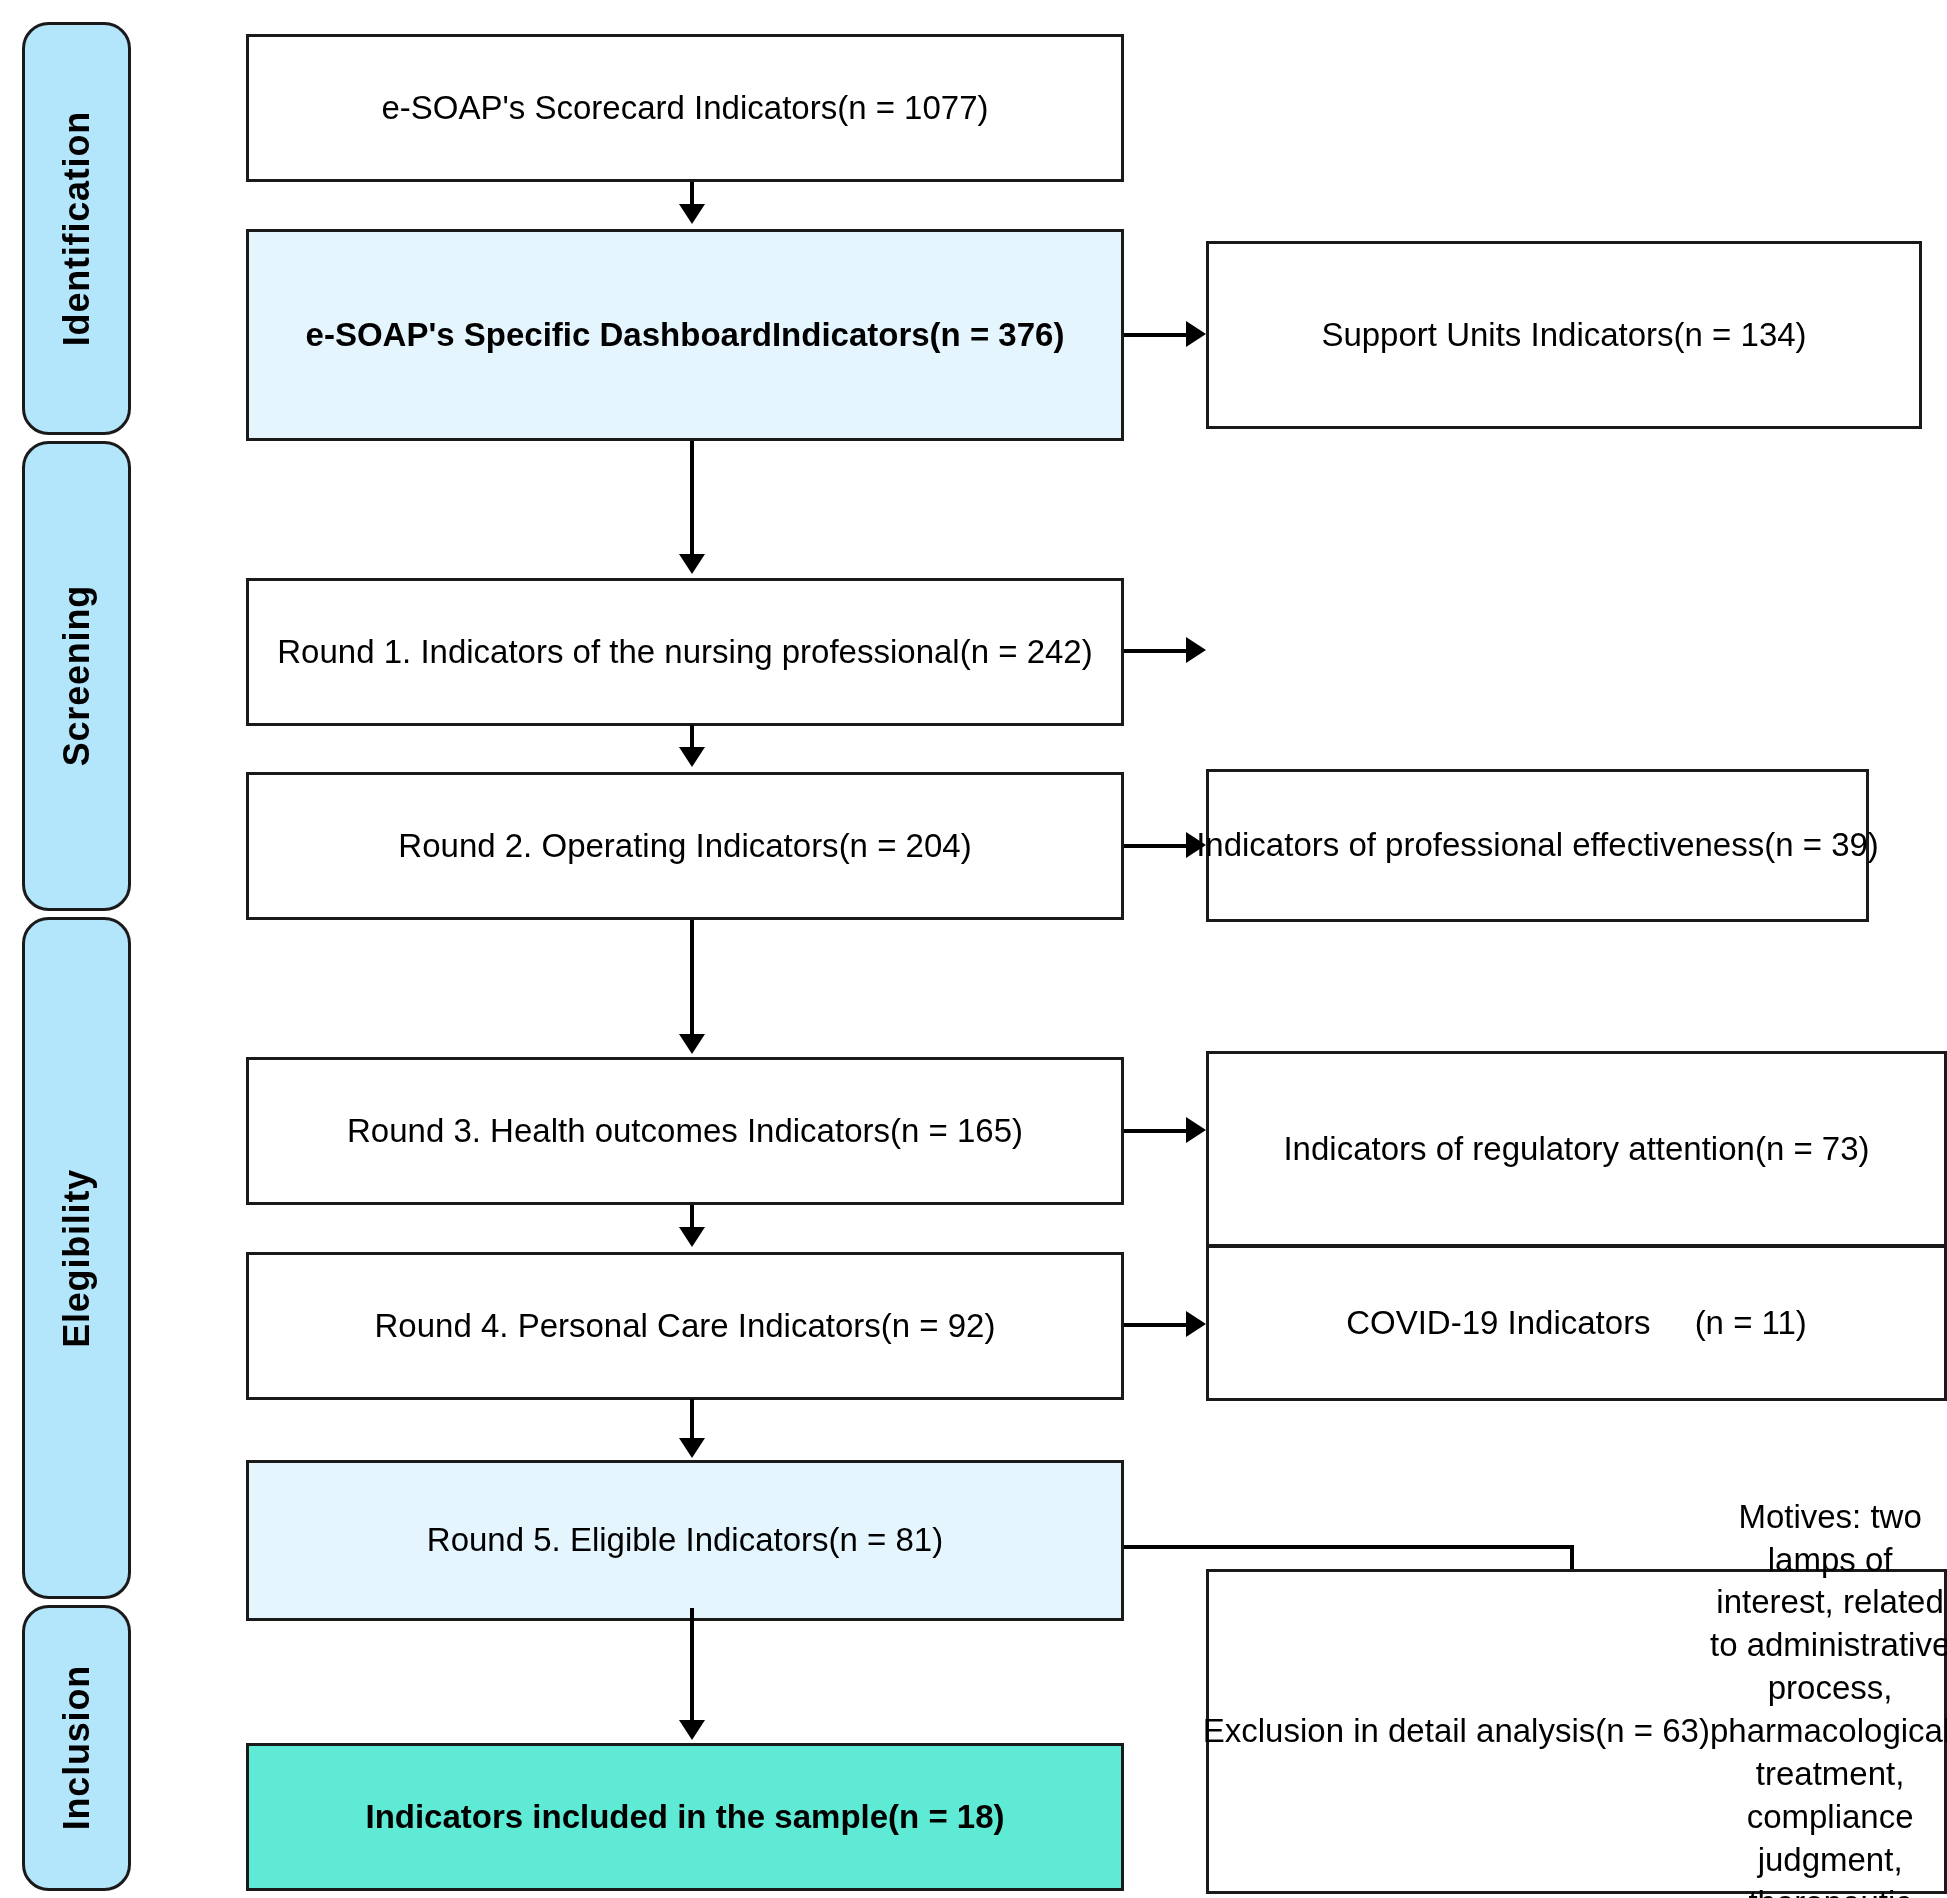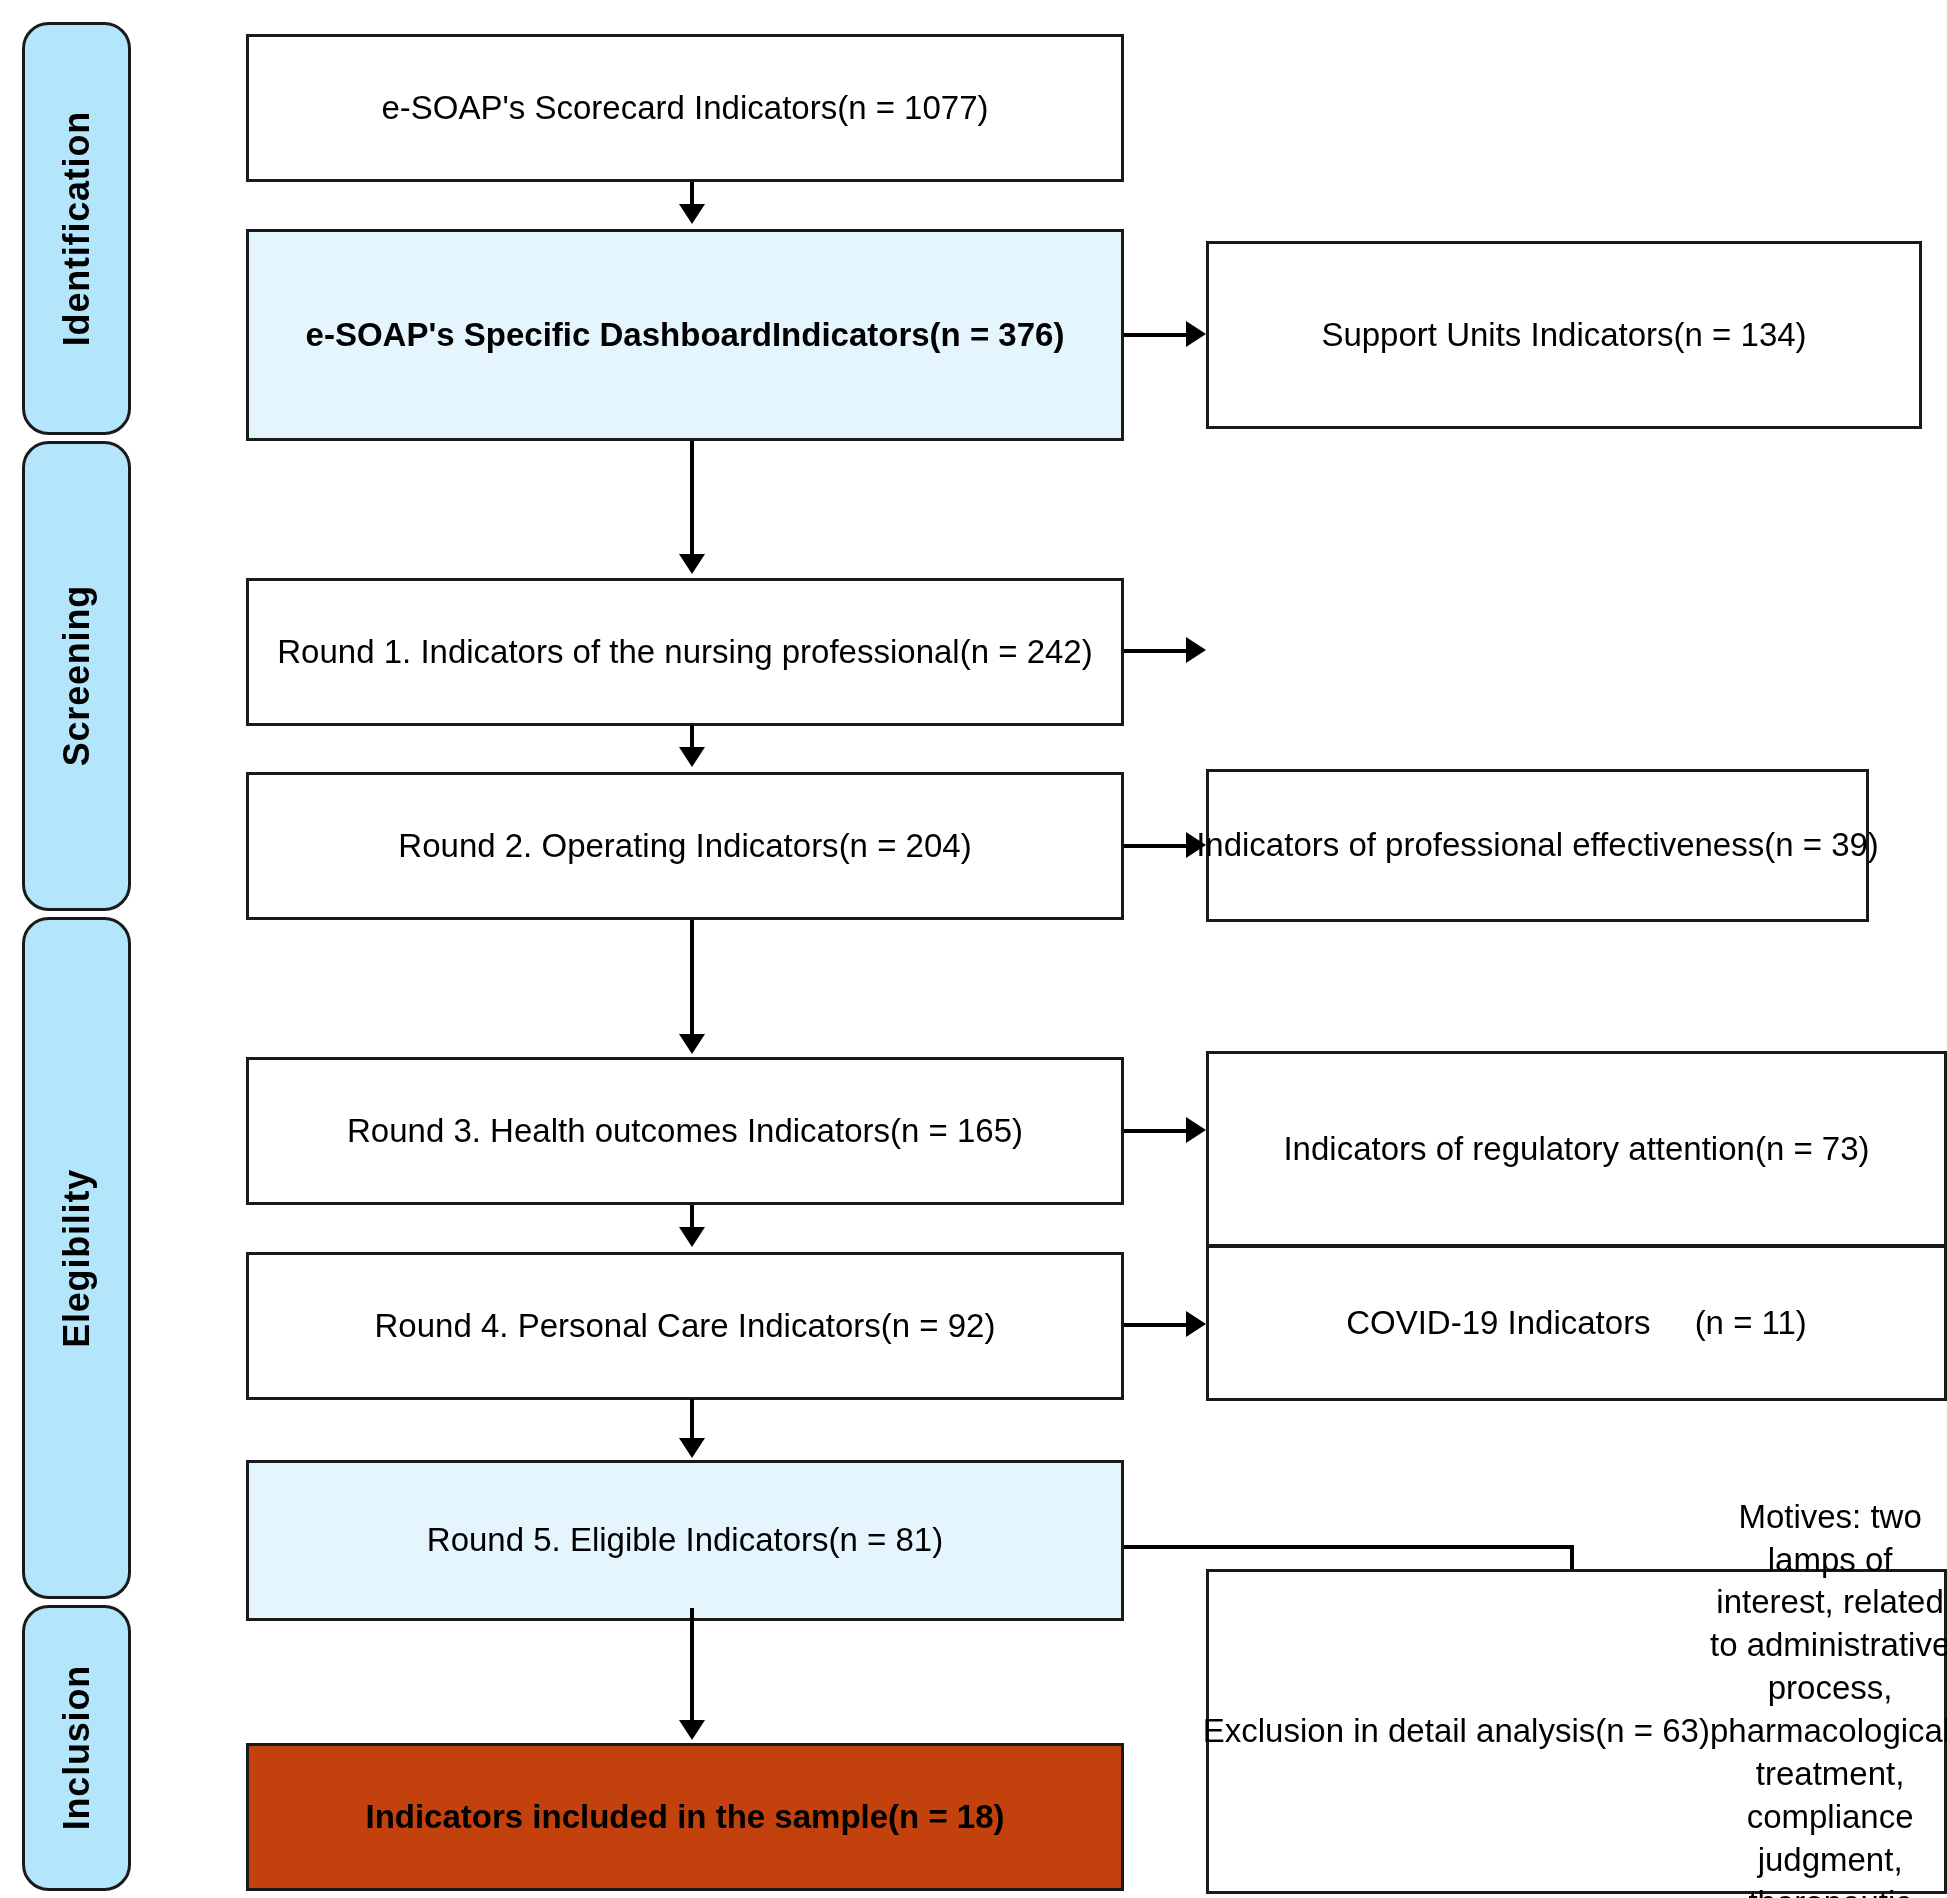--- a/index.html
+++ b/index.html
@@ -58,21 +58,21 @@
     font-size: 33px;
     line-height: 1.30;
     color: #000000;
     white-space: nowrap;
   }
   .flow-box .line.wrap {
     white-space: normal;
   }
   .flow-box.bold .line { font-weight: bold; }
   .fill-pale  { background: #e4f5fd; }
-  .fill-blue  { background: #c2410c; justify-content: center; }
+  .fill-blue  { background: #5eead4; justify-content: center; }
 
   
   .vline {
     position: absolute;
     background: #000000;
     width: 3.9px;
   }
   .hline {
     position: absolute;
     background: #000000;

